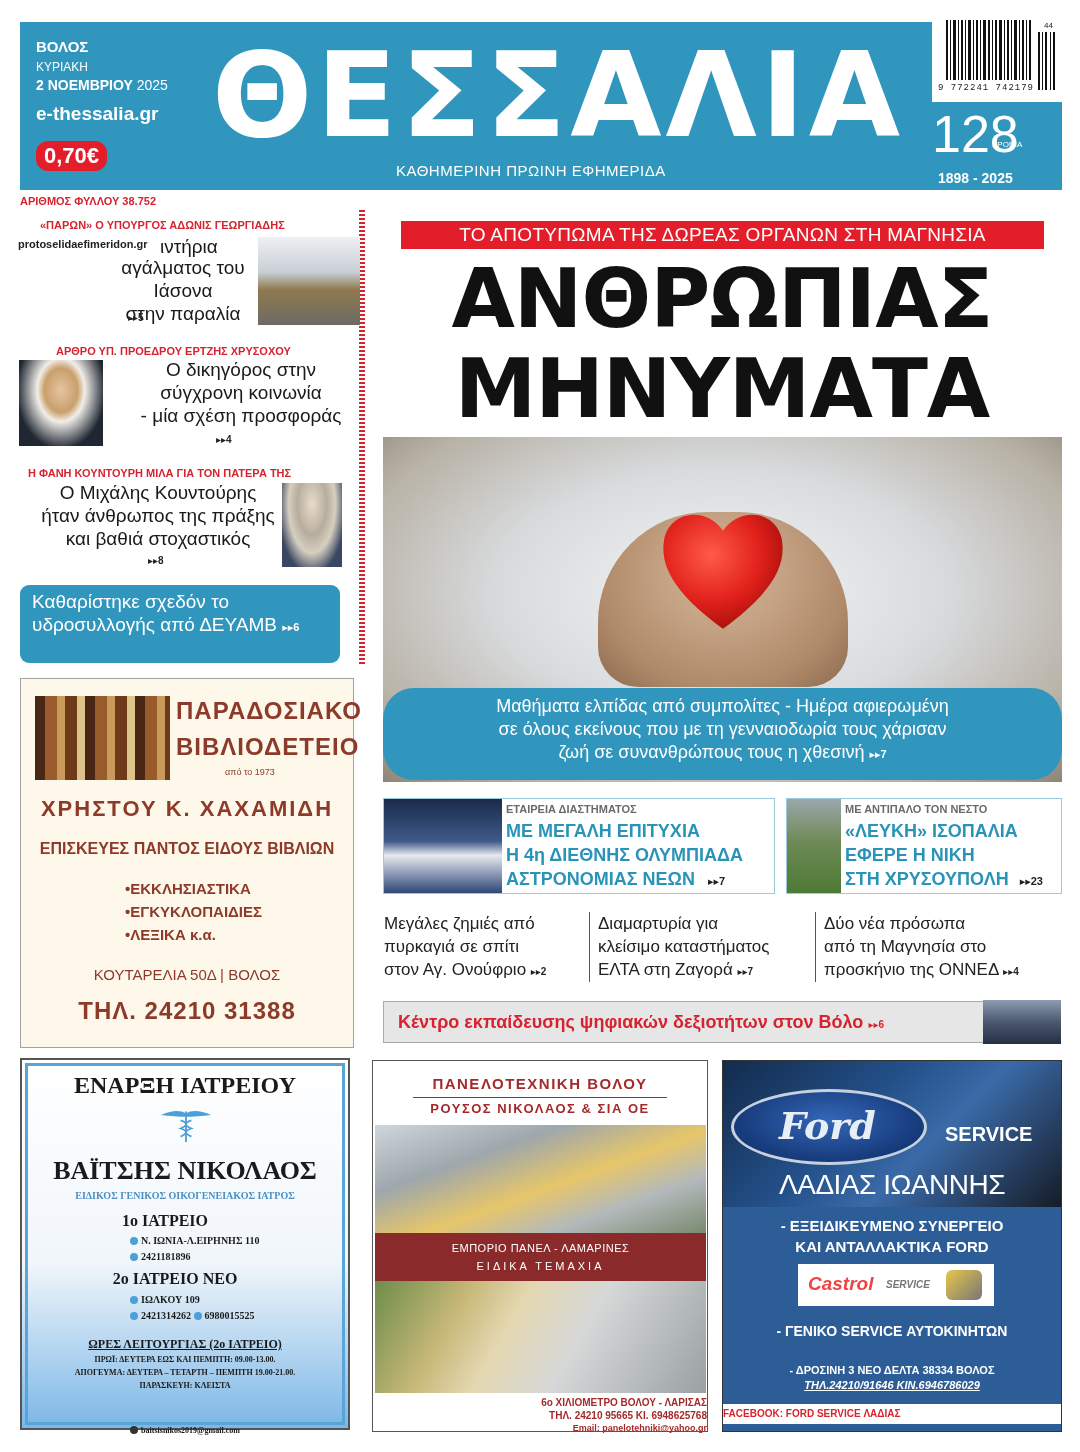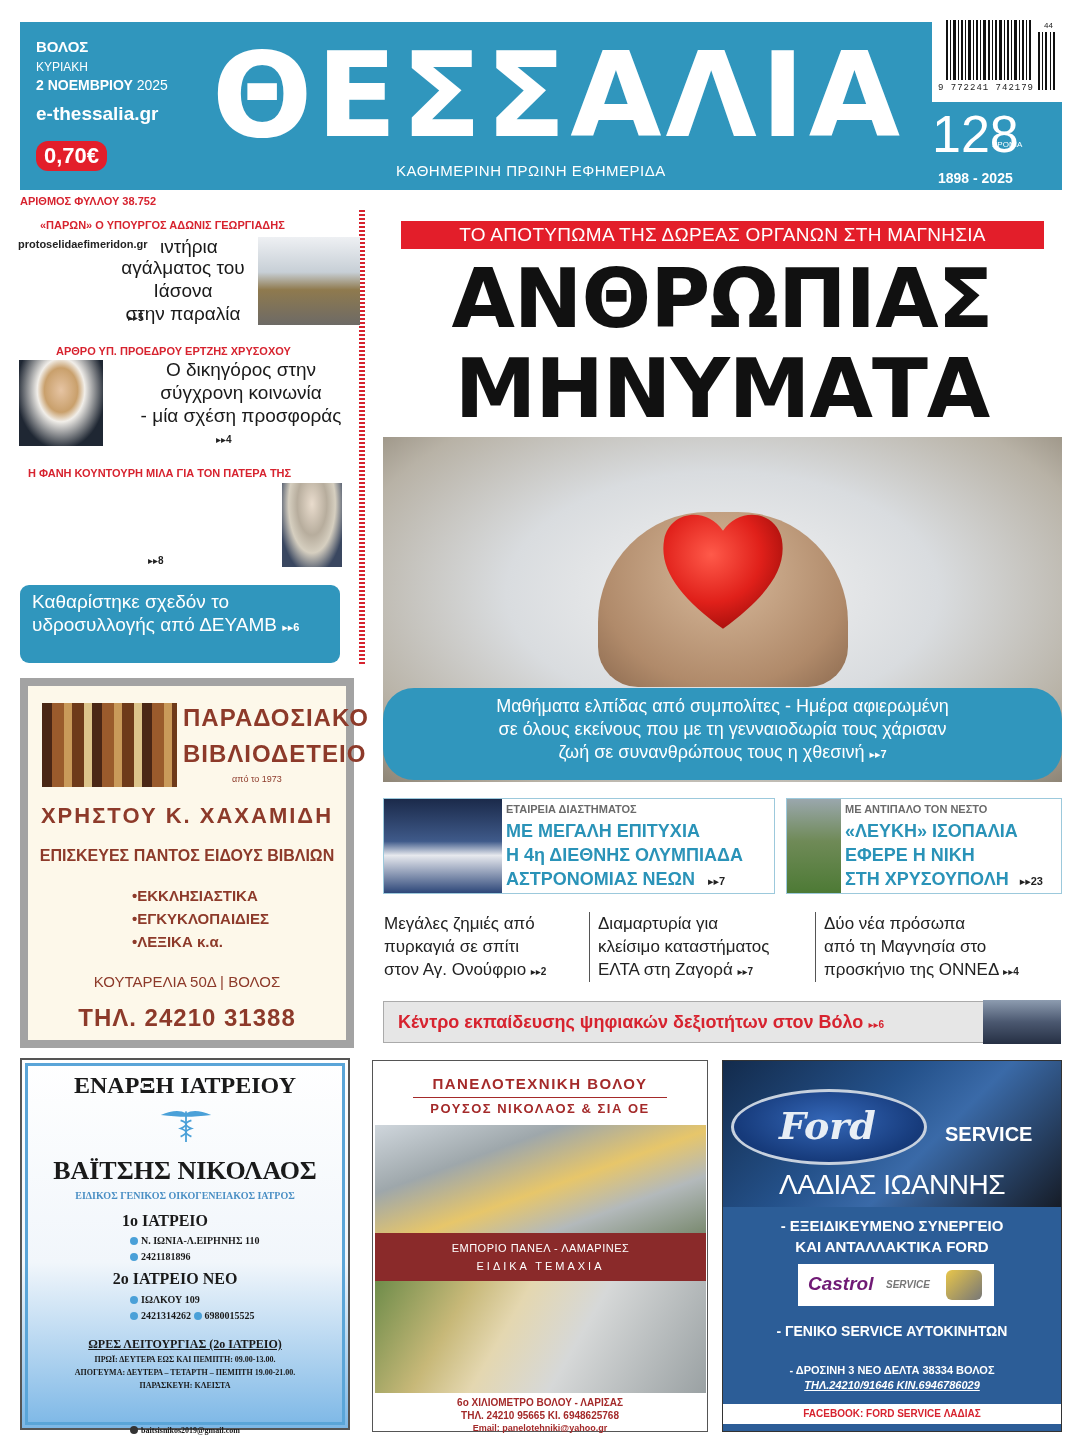--- a/index.html
+++ b/index.html
@@ -30,21 +30,21 @@
   .stripe { left: 359px; top: 210px; width: 6px; height: 455px; background: repeating-linear-gradient(to bottom, #d7232f 0 2px, #fff 2px 4px); }
   .kicker { color: #d7232f; font-weight: bold; font-size: 11px; white-space: nowrap; }
   .story { color: #1a1a1a; font-size: 19px; line-height: 23px; text-align: center; }
   .pageref { font-size: 10px; font-weight: bold; color: #222; }
   .photo { background: linear-gradient(160deg, #d8dde2, #b7aa8e 55%, #6d6a64); }
   .watermark { left: 18px; top: 238px; font-size: 11px; color: #222; font-weight: bold; background: rgba(255,255,255,0.9); }
 
   .blue-box { left: 20px; top: 585px; width: 320px; height: 78px; background: #3096bd; color: #fff; font-size: 19px; line-height: 23px; padding: 5px 12px; border-radius: 9px; }
 
   
-  .ad-book { left: 20px; top: 678px; width: 334px; height: 370px; border: 8px solid #a3a3a3; background: #fdf8ea; color: #8d3a2a; text-align: center; }
+  .ad-book { left: 20px; top: 678px; width: 334px; height: 370px; border: 1px solid #a3a3a3; background: #fdf8ea; color: #8d3a2a; text-align: center; }
   .books-img { position: absolute; left: 14px; top: 17px; width: 135px; height: 84px; background: repeating-linear-gradient(90deg, #4a2715 0 10px, #9a5b2c 10px 22px, #c99a5a 22px 30px, #6e3a1a 30px 42px, #dcc48b 42px 50px); }
   .ad-book .b1 { position: absolute; left: 155px; top: 18px; font-size: 24px; font-weight: bold; letter-spacing: 1px; }
   .ad-book .b2 { position: absolute; left: 155px; top: 54px; font-size: 24px; font-weight: bold; letter-spacing: 1px; }
   .ad-book .b3 { position: absolute; left: 204px; top: 88px; font-size: 9px; }
   .ad-book .b4 { position: absolute; left: 0; right: 0; top: 117px; font-size: 22px; font-weight: bold; letter-spacing: 2px; }
   .ad-book .b5 { position: absolute; left: 0; right: 0; top: 161px; font-size: 16px; font-weight: bold; }
   .ad-book .list { position: absolute; left: 104px; top: 198px; font-size: 15px; font-weight: bold; text-align: left; line-height: 23px; }
   .ad-book .b6 { position: absolute; left: 0; right: 0; top: 287px; font-size: 15px; }
   .ad-book .b7 { position: absolute; left: 0; right: 0; top: 318px; font-size: 24px; font-weight: bold; letter-spacing: 1px; }
 
@@ -75,35 +75,35 @@
   .doc-t { position: absolute; left: 0; right: 0; text-align: center; font-family: "Liberation Serif", serif; font-weight: bold; color: #1a1a1a; }
   .doc-s { position: absolute; left: 0; right: 0; text-align: center; font-family: "Liberation Serif", serif; font-weight: bold; font-size: 10px; color: #1a1a1a; }
   .doc-l { position: absolute; left: 108px; font-family: "Liberation Serif", serif; font-weight: bold; font-size: 10px; color: #1a1a1a; }
   .dot { display: inline-block; width: 8px; height: 8px; border-radius: 50%; background: #4aa0d8; margin-right: 3px; vertical-align: -1px; }
 
   
   .ad-panel { left: 372px; top: 1060px; width: 336px; height: 372px; border: 1px solid #555; background: #fff; }
   .pan-t { position: absolute; left: 0; right: 0; text-align: center; color: #a42a2a; font-weight: bold; }
   .pan-img { position: absolute; left: 2px; width: 331px; background: linear-gradient(160deg, #cfd6dc 0%, #9ea7ab 30%, #e7c66a 55%, #b3b9bb 75%, #7a8a70 100%); }
   .pan-band { position: absolute; left: 2px; width: 331px; top: 172px; height: 48px; background: #8a2a2a; color: #fff; text-align: center; font-size: 11px; line-height: 18px; padding-top: 6px; letter-spacing: 0.5px; }
-  .pan-foot { position: absolute; left: 0; right: 0; text-align: center; color: #a42a2a; font-weight: bold; font-size: 10px; }
+  .pan-foot { position: absolute; left: 0; right: 0; text-align: right; color: #a42a2a; font-weight: bold; font-size: 10px; }
 
   
   .ad-ford { left: 722px; top: 1060px; width: 340px; height: 372px; border: 1px solid #333; background: #2c5d97; color: #fff; }
   .ford-top { position: absolute; left: 0; top: 0; width: 100%; height: 146px; background: linear-gradient(135deg, #132b4c 0%, #24518a 40%, #3a6aa8 60%, #161c27 100%); }
   .ford-oval { position: absolute; left: 8px; top: 28px; width: 196px; height: 76px; border-radius: 50%; background: radial-gradient(ellipse at 50% 40%, #3467b8, #163a7a 70%); border: 3px solid #c7d1de; }
   .ford-script { position: absolute; left: 56px; top: 42px; font-family: "DejaVu Serif", serif; font-style: italic; font-weight: bold; font-size: 38px; color: #e8eef5; }
   .ford-service { position: absolute; left: 222px; top: 62px; font-size: 20px; font-weight: bold; }
   .ford-name { position: absolute; left: 0; right: 0; top: 108px; text-align: center; font-size: 28px; letter-spacing: -0.5px; }
   .ford-l { position: absolute; left: 0; right: 0; text-align: center; font-weight: bold; }
   .castrol { position: absolute; left: 75px; top: 203px; width: 196px; height: 42px; background: #fff; }
-  .castrol-t { position: absolute; left: 10px; top: 9px; color: #701a75; font-weight: bold; font-style: italic; font-size: 19px; text-align: center; }
+  .castrol-t { position: absolute; left: 10px; top: 9px; color: #ef4444; font-weight: bold; font-style: italic; font-size: 19px; text-align: center; }
   .castrol-s { position: absolute; left: 88px; top: 15px; color: #777; font-size: 10px; font-style: italic; font-weight: bold; }
   .castrol-g { position: absolute; left: 148px; top: 6px; width: 36px; height: 30px; background: linear-gradient(135deg, #e8c64a, #777); border-radius: 6px; }
-  .ford-fb { position: absolute; left: 0; right: 0; top: 343px; height: 20px; background: #fff; color: #d7232f; font-size: 10px; font-weight: bold; text-align: center; line-height: 20px; }
+  .ford-fb { position: absolute; left: 0; right: 0; top: 343px; height: 20px; background: #fff; color: #d7232f; font-size: 10px; font-weight: bold; line-height: 20px; }
 </style>
 </head>
 <body>
 
 <div class="abs mast"></div>
 <div class="abs mast-cut"></div>
 <div class="abs m-city">ΒΟΛΟΣ</div>
 <div class="abs m-day">ΚΥΡΙΑΚΗ</div>
 <div class="abs m-date"><span style="font-weight:bold">2 ΝΟΕΜΒΡΙΟΥ</span> <span>2025</span></div>
 <div class="abs m-web">e-thessalia.gr</div>
@@ -171,20 +171,25 @@
   <div class="story" style="position:absolute; left:108px; top:13px; width:230px;">
     <div>Ο δικηγόρος στην</div>
     <div>σύγχρονη κοινωνία</div>
     <div>- μία σχέση προσφοράς</div>
   </div>
   <div class="pageref" style="position:absolute; left:198px; top:89px;">▸▸4</div>
 </div>
 
 <div class="abs" style="left:18px; top:467px; width:342px; height:110px;">
   <div class="kicker" style="position:absolute; left:10px; top:0;">Η ΦΑΝΗ ΚΟΥΝΤΟΥΡΗ ΜΙΛΑ ΓΙΑ ΤΟΝ ΠΑΤΕΡΑ ΤΗΣ</div>
+  <div class="story" style="position:absolute; left:14px; top:14px; width:252px;">
+    <div>Ο Μιχάλης Κουντούρης</div>
+    <div>ήταν άνθρωπος της πράξης</div>
+    <div>και βαθιά στοχαστικός</div>
+  </div>
   <div class="pageref" style="position:absolute; left:130px; top:88px;">▸▸8</div>
   <div class="photo" style="position:absolute; left:264px; top:16px; width:60px; height:84px; background:radial-gradient(ellipse at 50% 25%, #e9dccd 0%, #b7ad9d 35%, #d6cfc0 55%, #3a4760 80%);"></div>
 </div>
 
 <div class="abs blue-box">
   <div>Καθαρίστηκε σχεδόν το</div>
   <div><span>υδροσυλλογής από ΔΕΥΑΜΒ</span> <span style="font-size:11px; font-weight:bold;">▸▸6</span></div>
 </div>
 
 <div class="abs ad-book">

